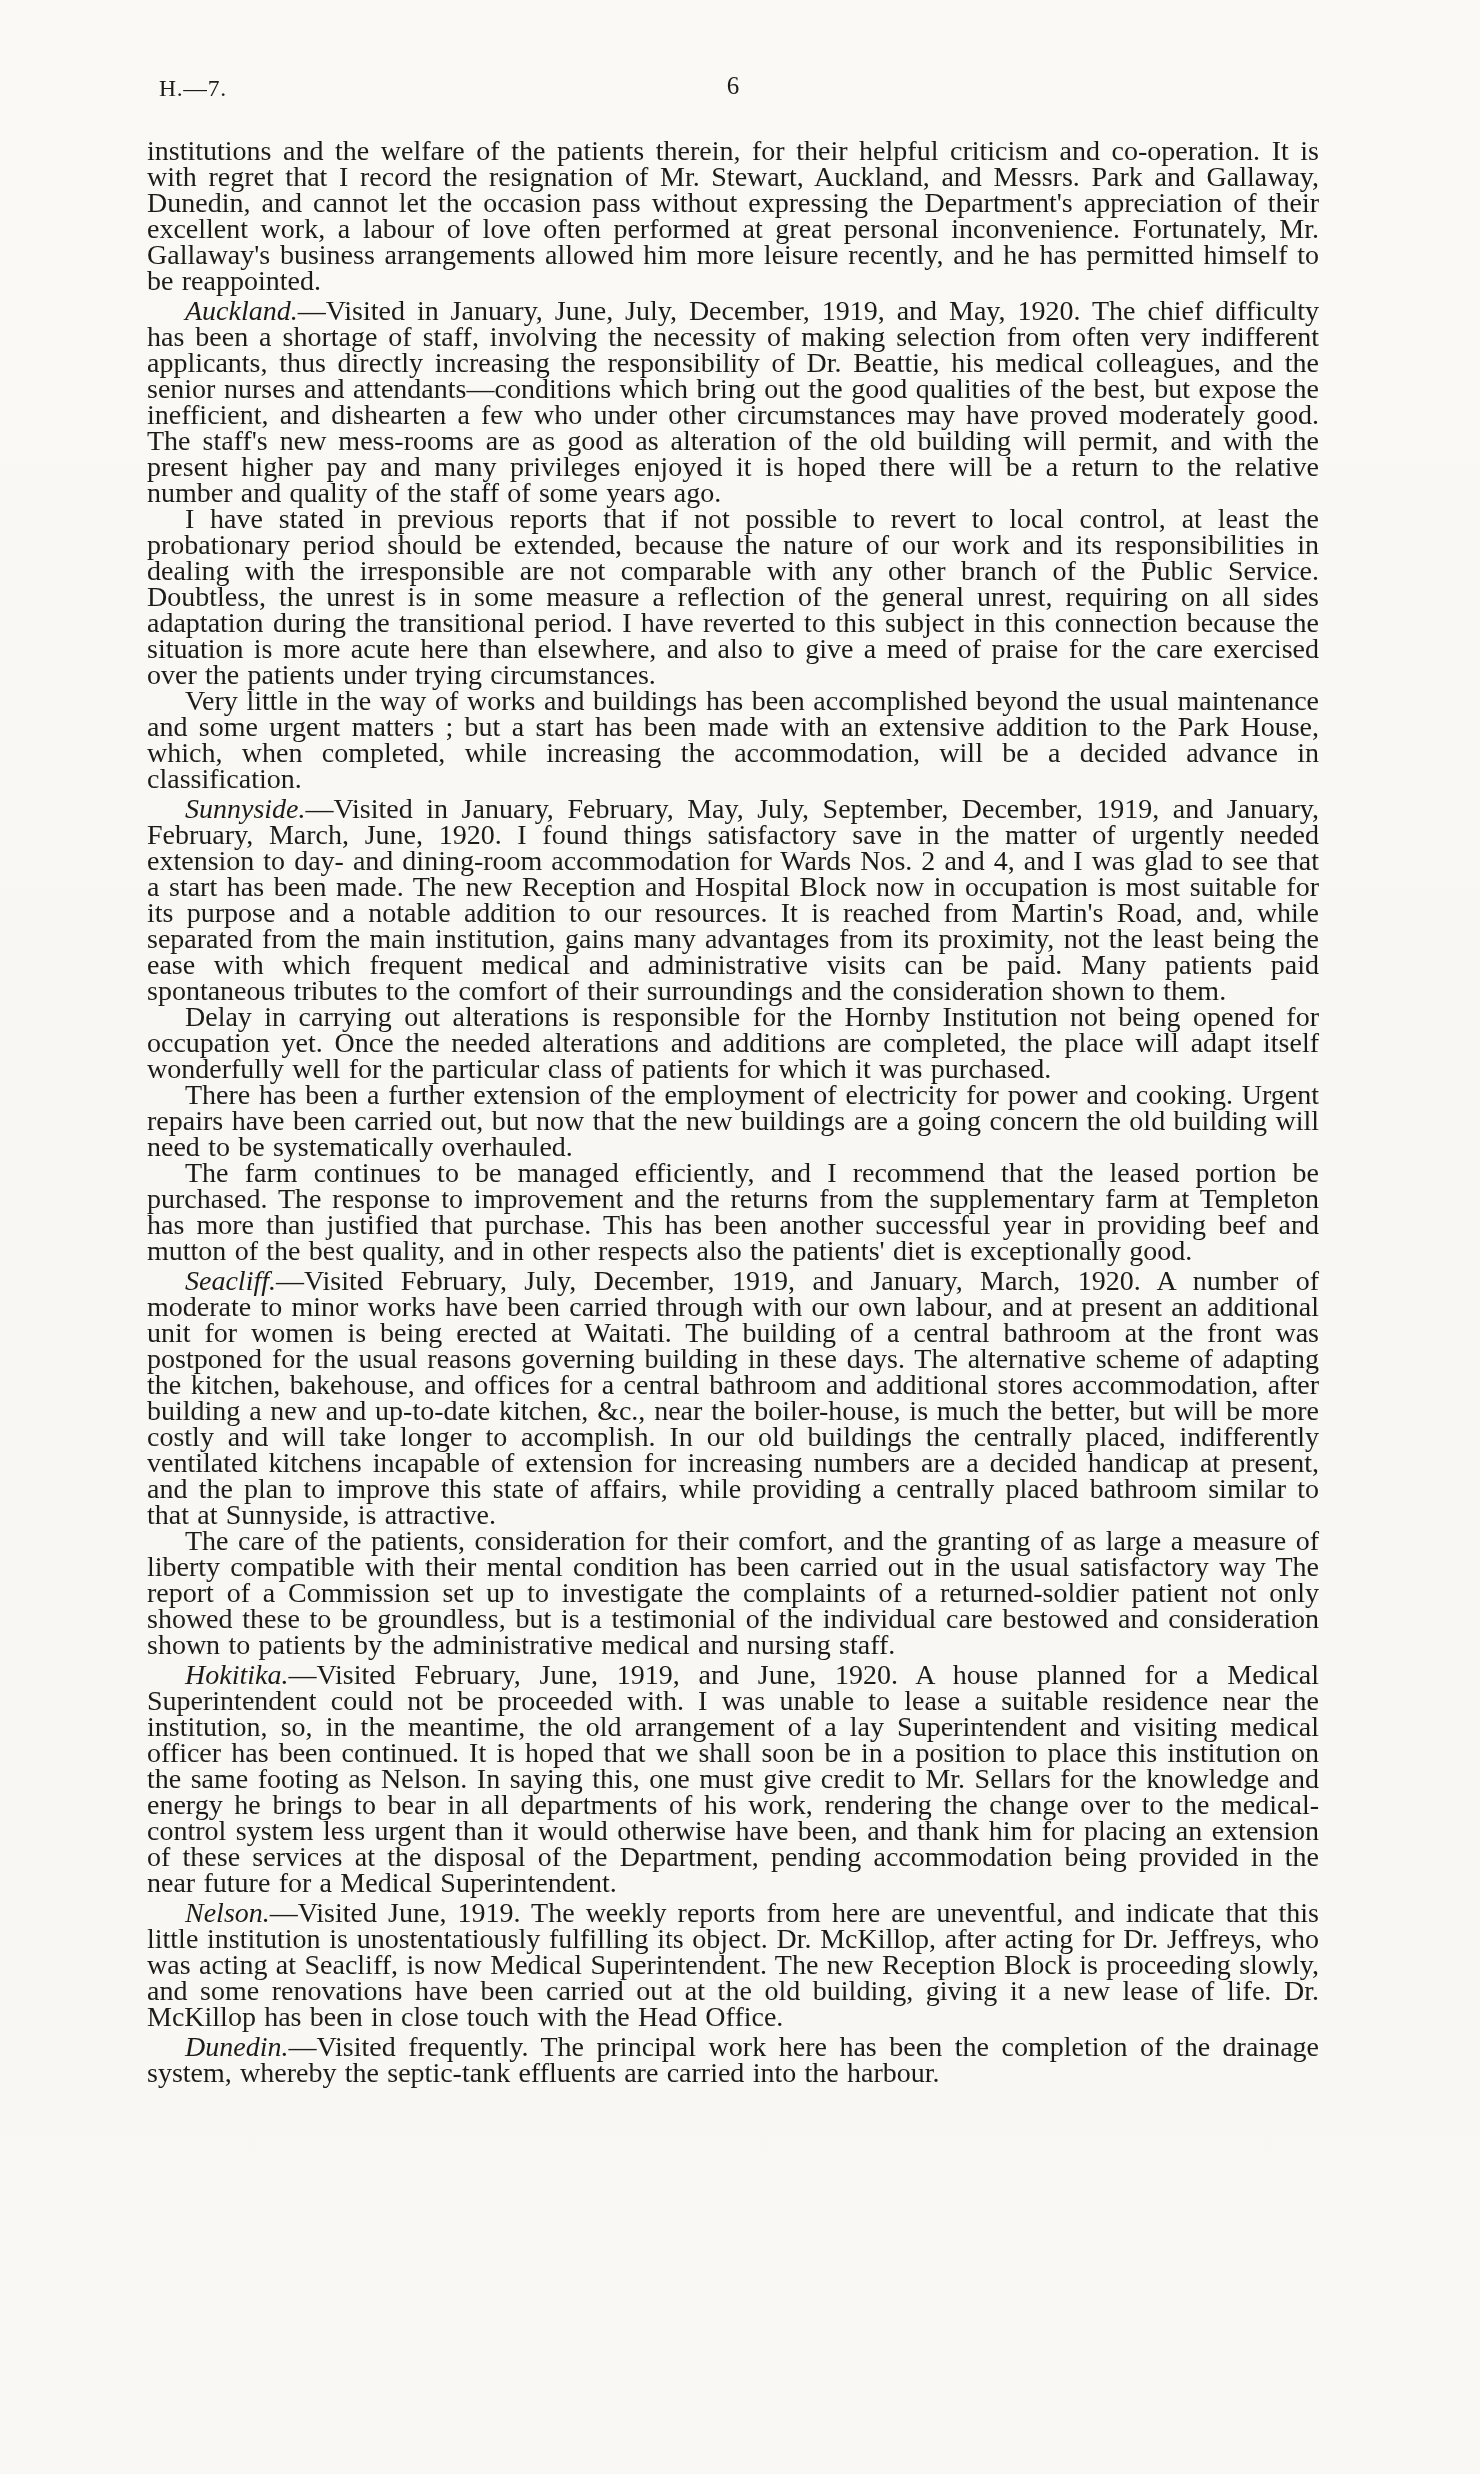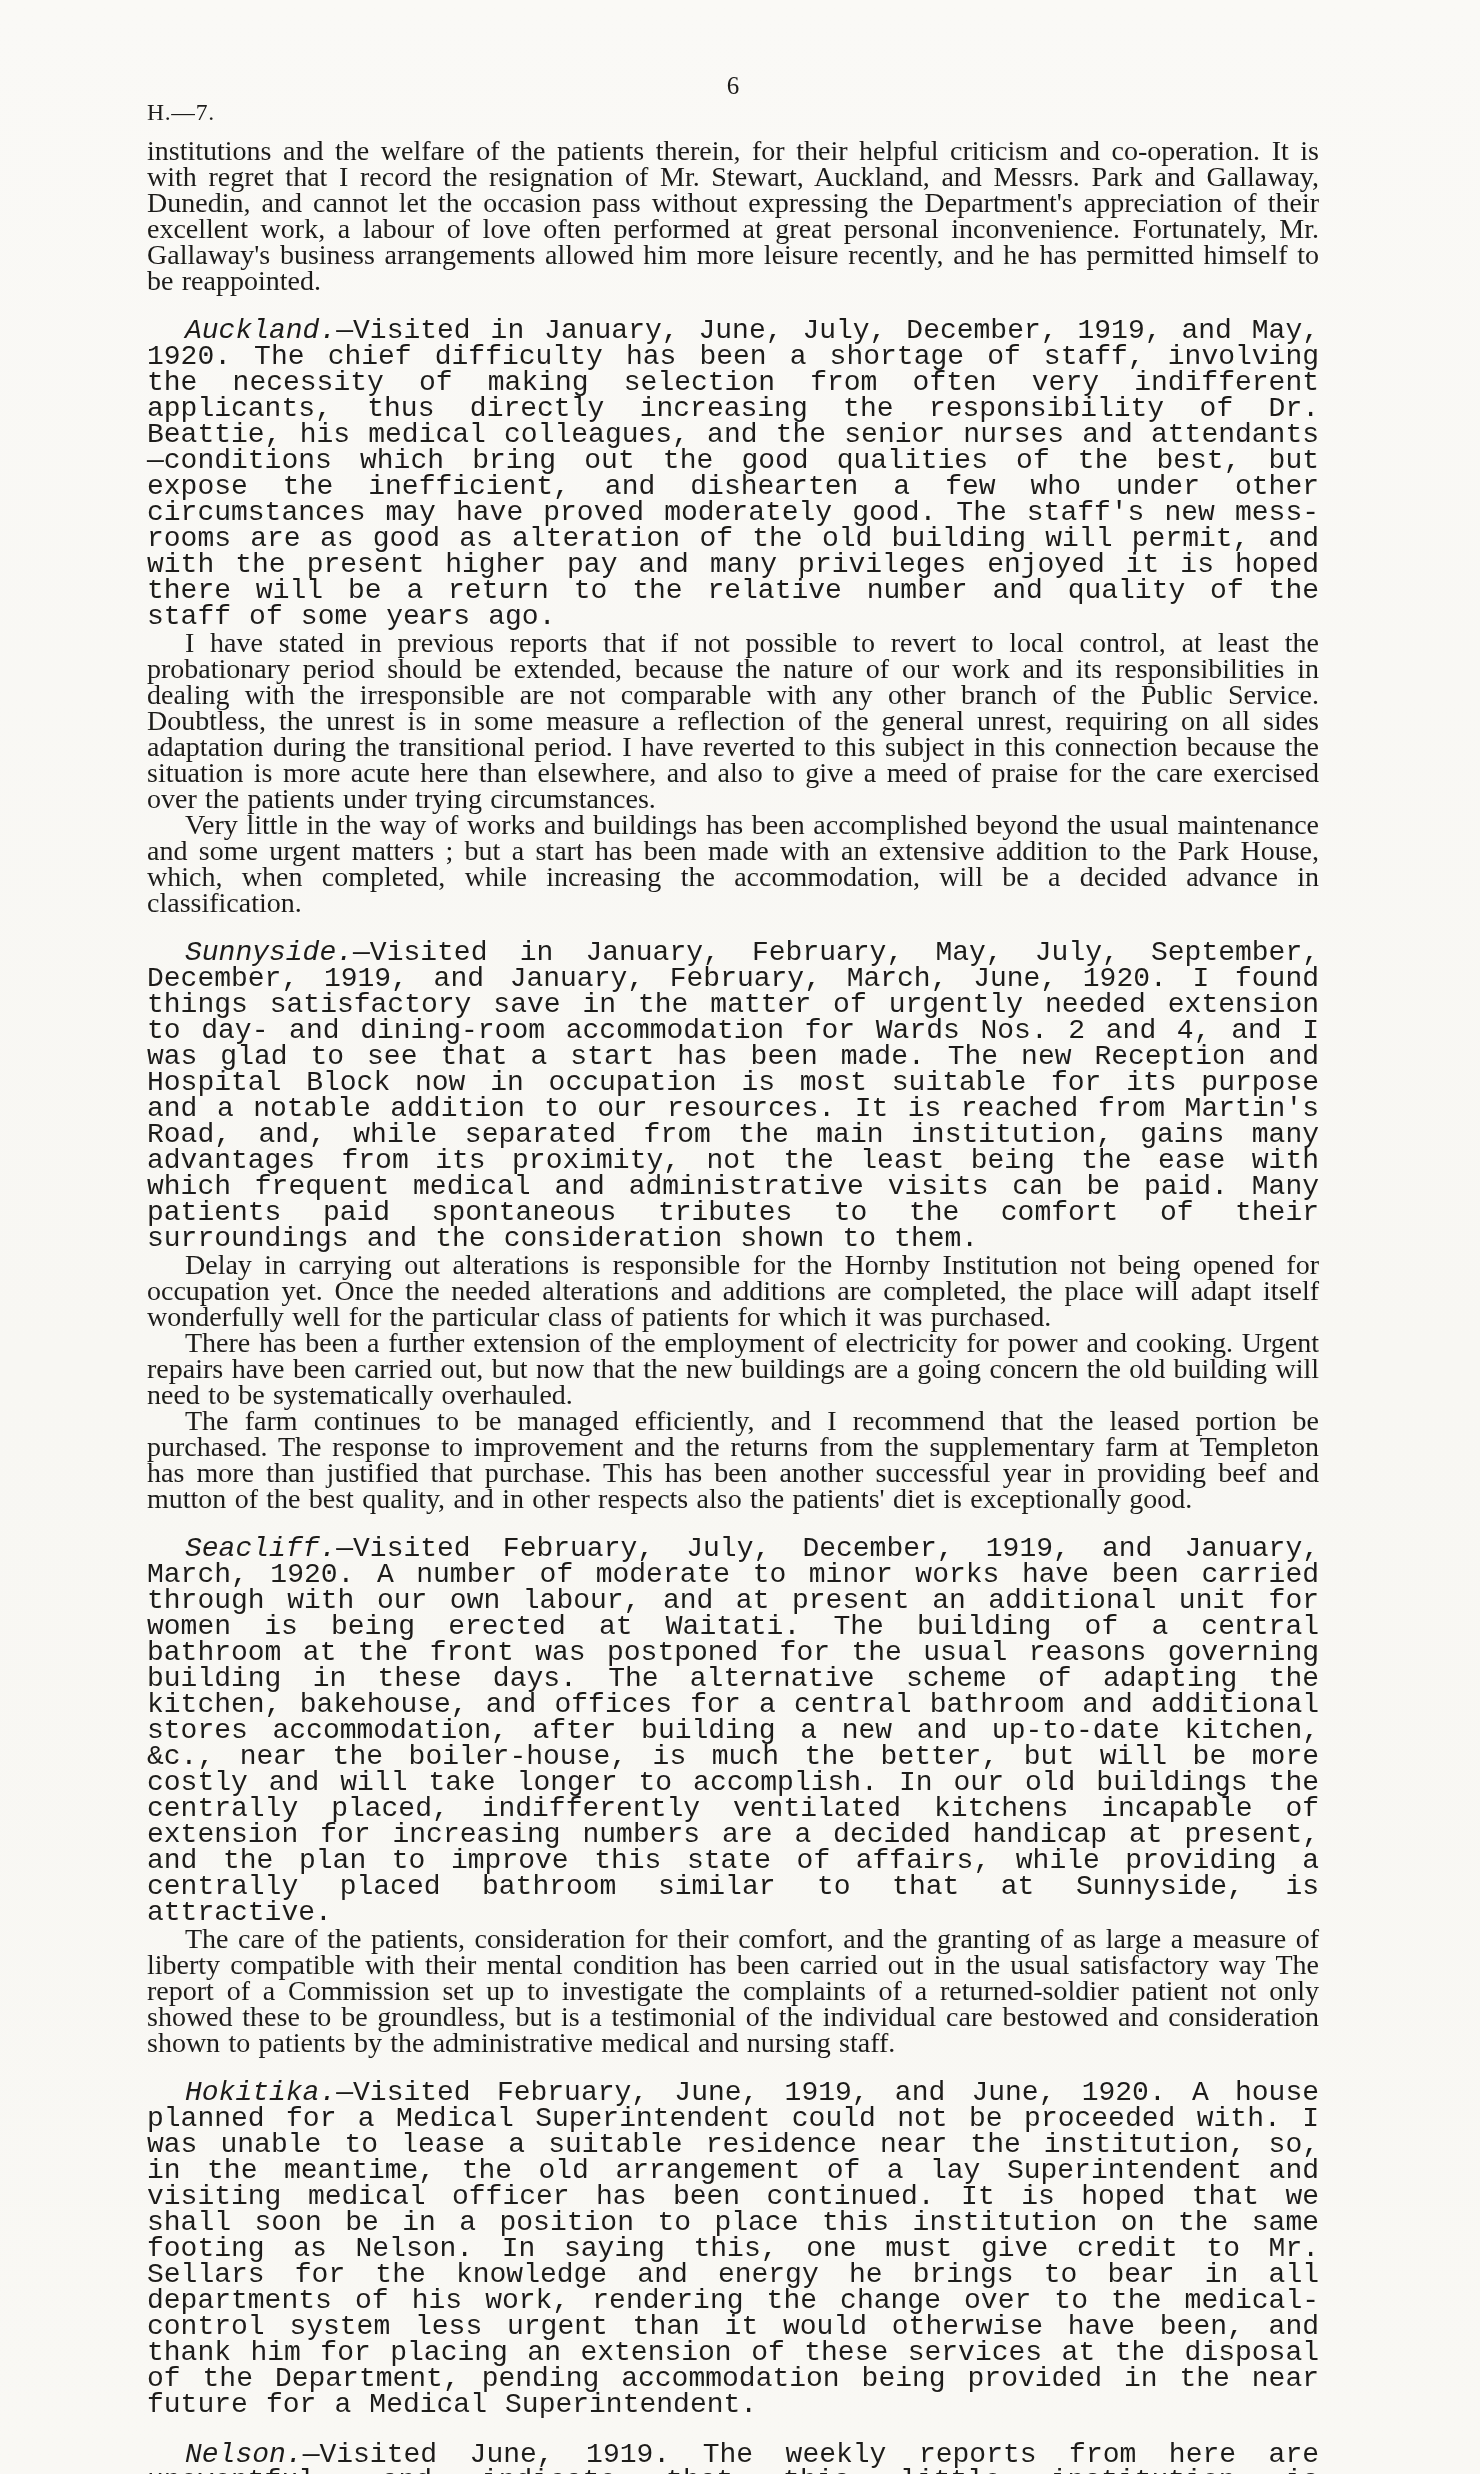--- a/index.html
+++ b/index.html
@@ -23,24 +23,23 @@
   .header {
     position: absolute;
     top: 75px;
     left: 147px;
     width: 1172px;
     height: 34px;
     font-size: 23.6px;
   }
   .header .doc-ref {
     position: absolute;
-    left: 0;
+    left: 12px;
     top: 0;
     letter-spacing: 0.7px;
-    margin-top: 24px;
   }
   .header .page-num {
     position: absolute;
     left: 0;
     right: 0;
     top: -2.7px;
     text-align: center;
     font-size: 25px;
   }
   .body-text {
@@ -54,22 +53,21 @@
     font-size: 28px;
     line-height: 26px;
     text-align: justify;
     text-indent: 38px;
     word-spacing: 1.3px;
   }
   .para.no-indent {
     text-indent: 0;
   }
   .para.section {
-    margin-top: 24px;
-    font-family: Liberation Mono, monospace;
+    margin-top: 4px;
   }
   .lead {
     font-style: italic;
   }
 </style>
 </head>
 <body>
 
 <div class="page">
 

